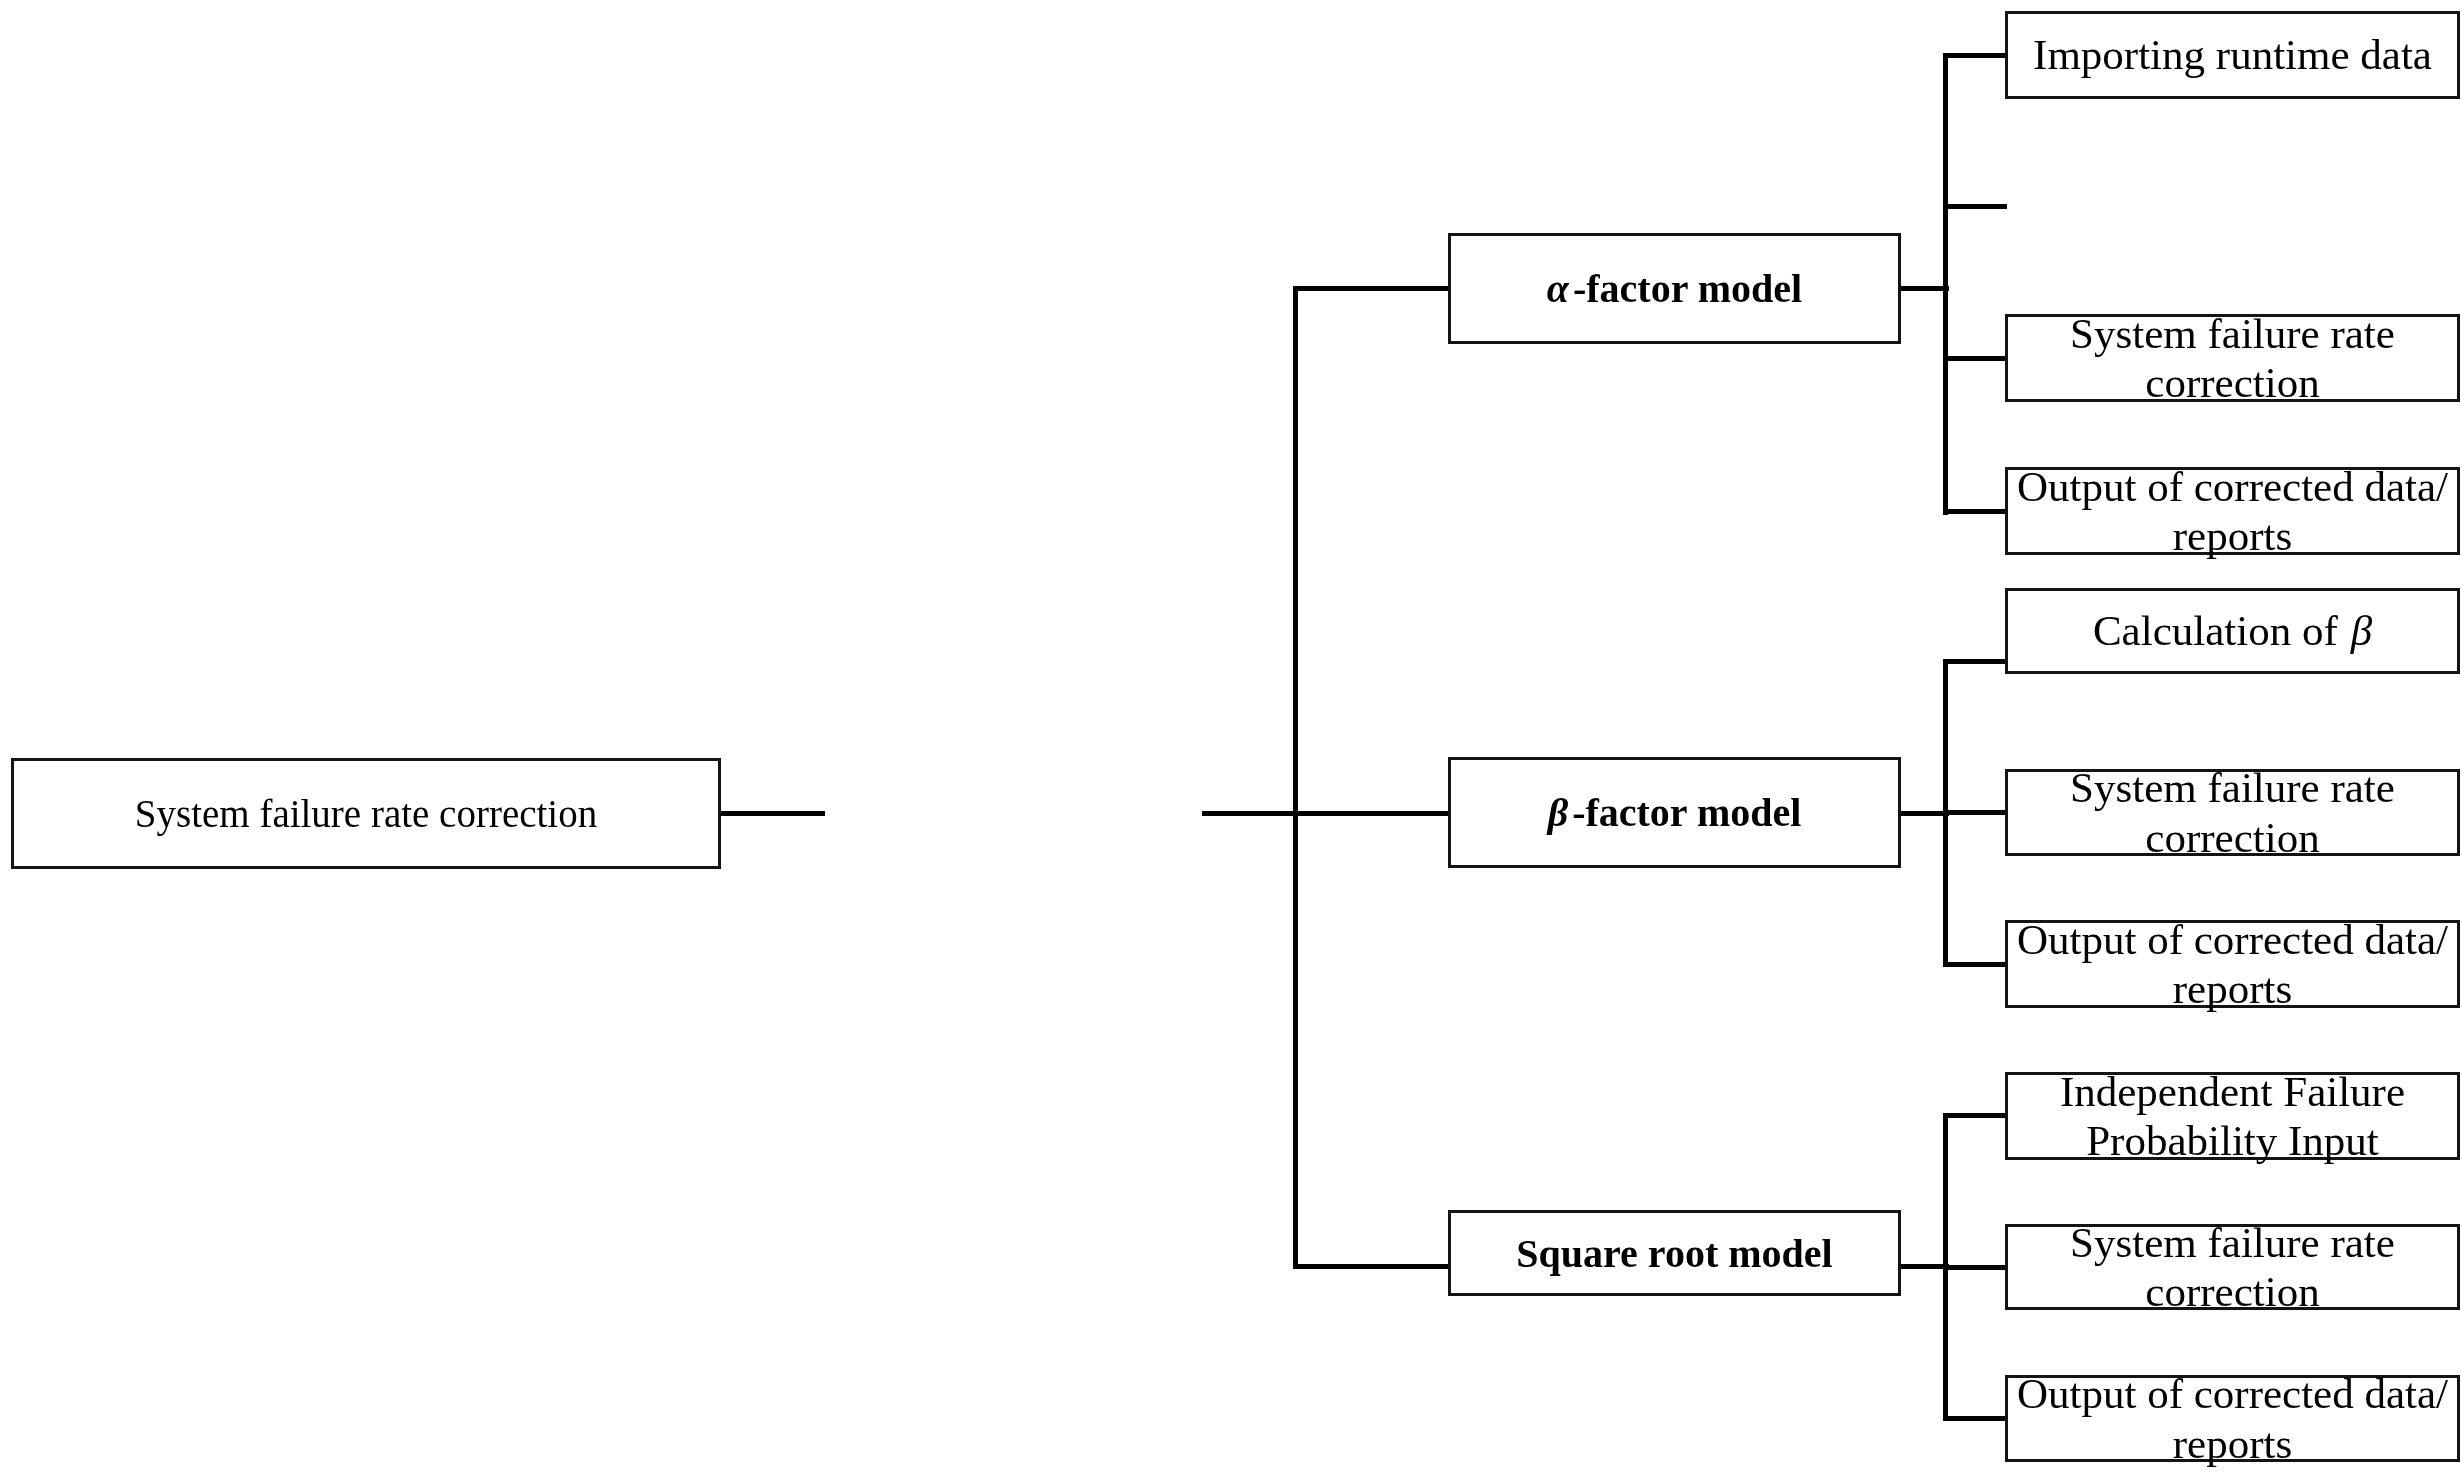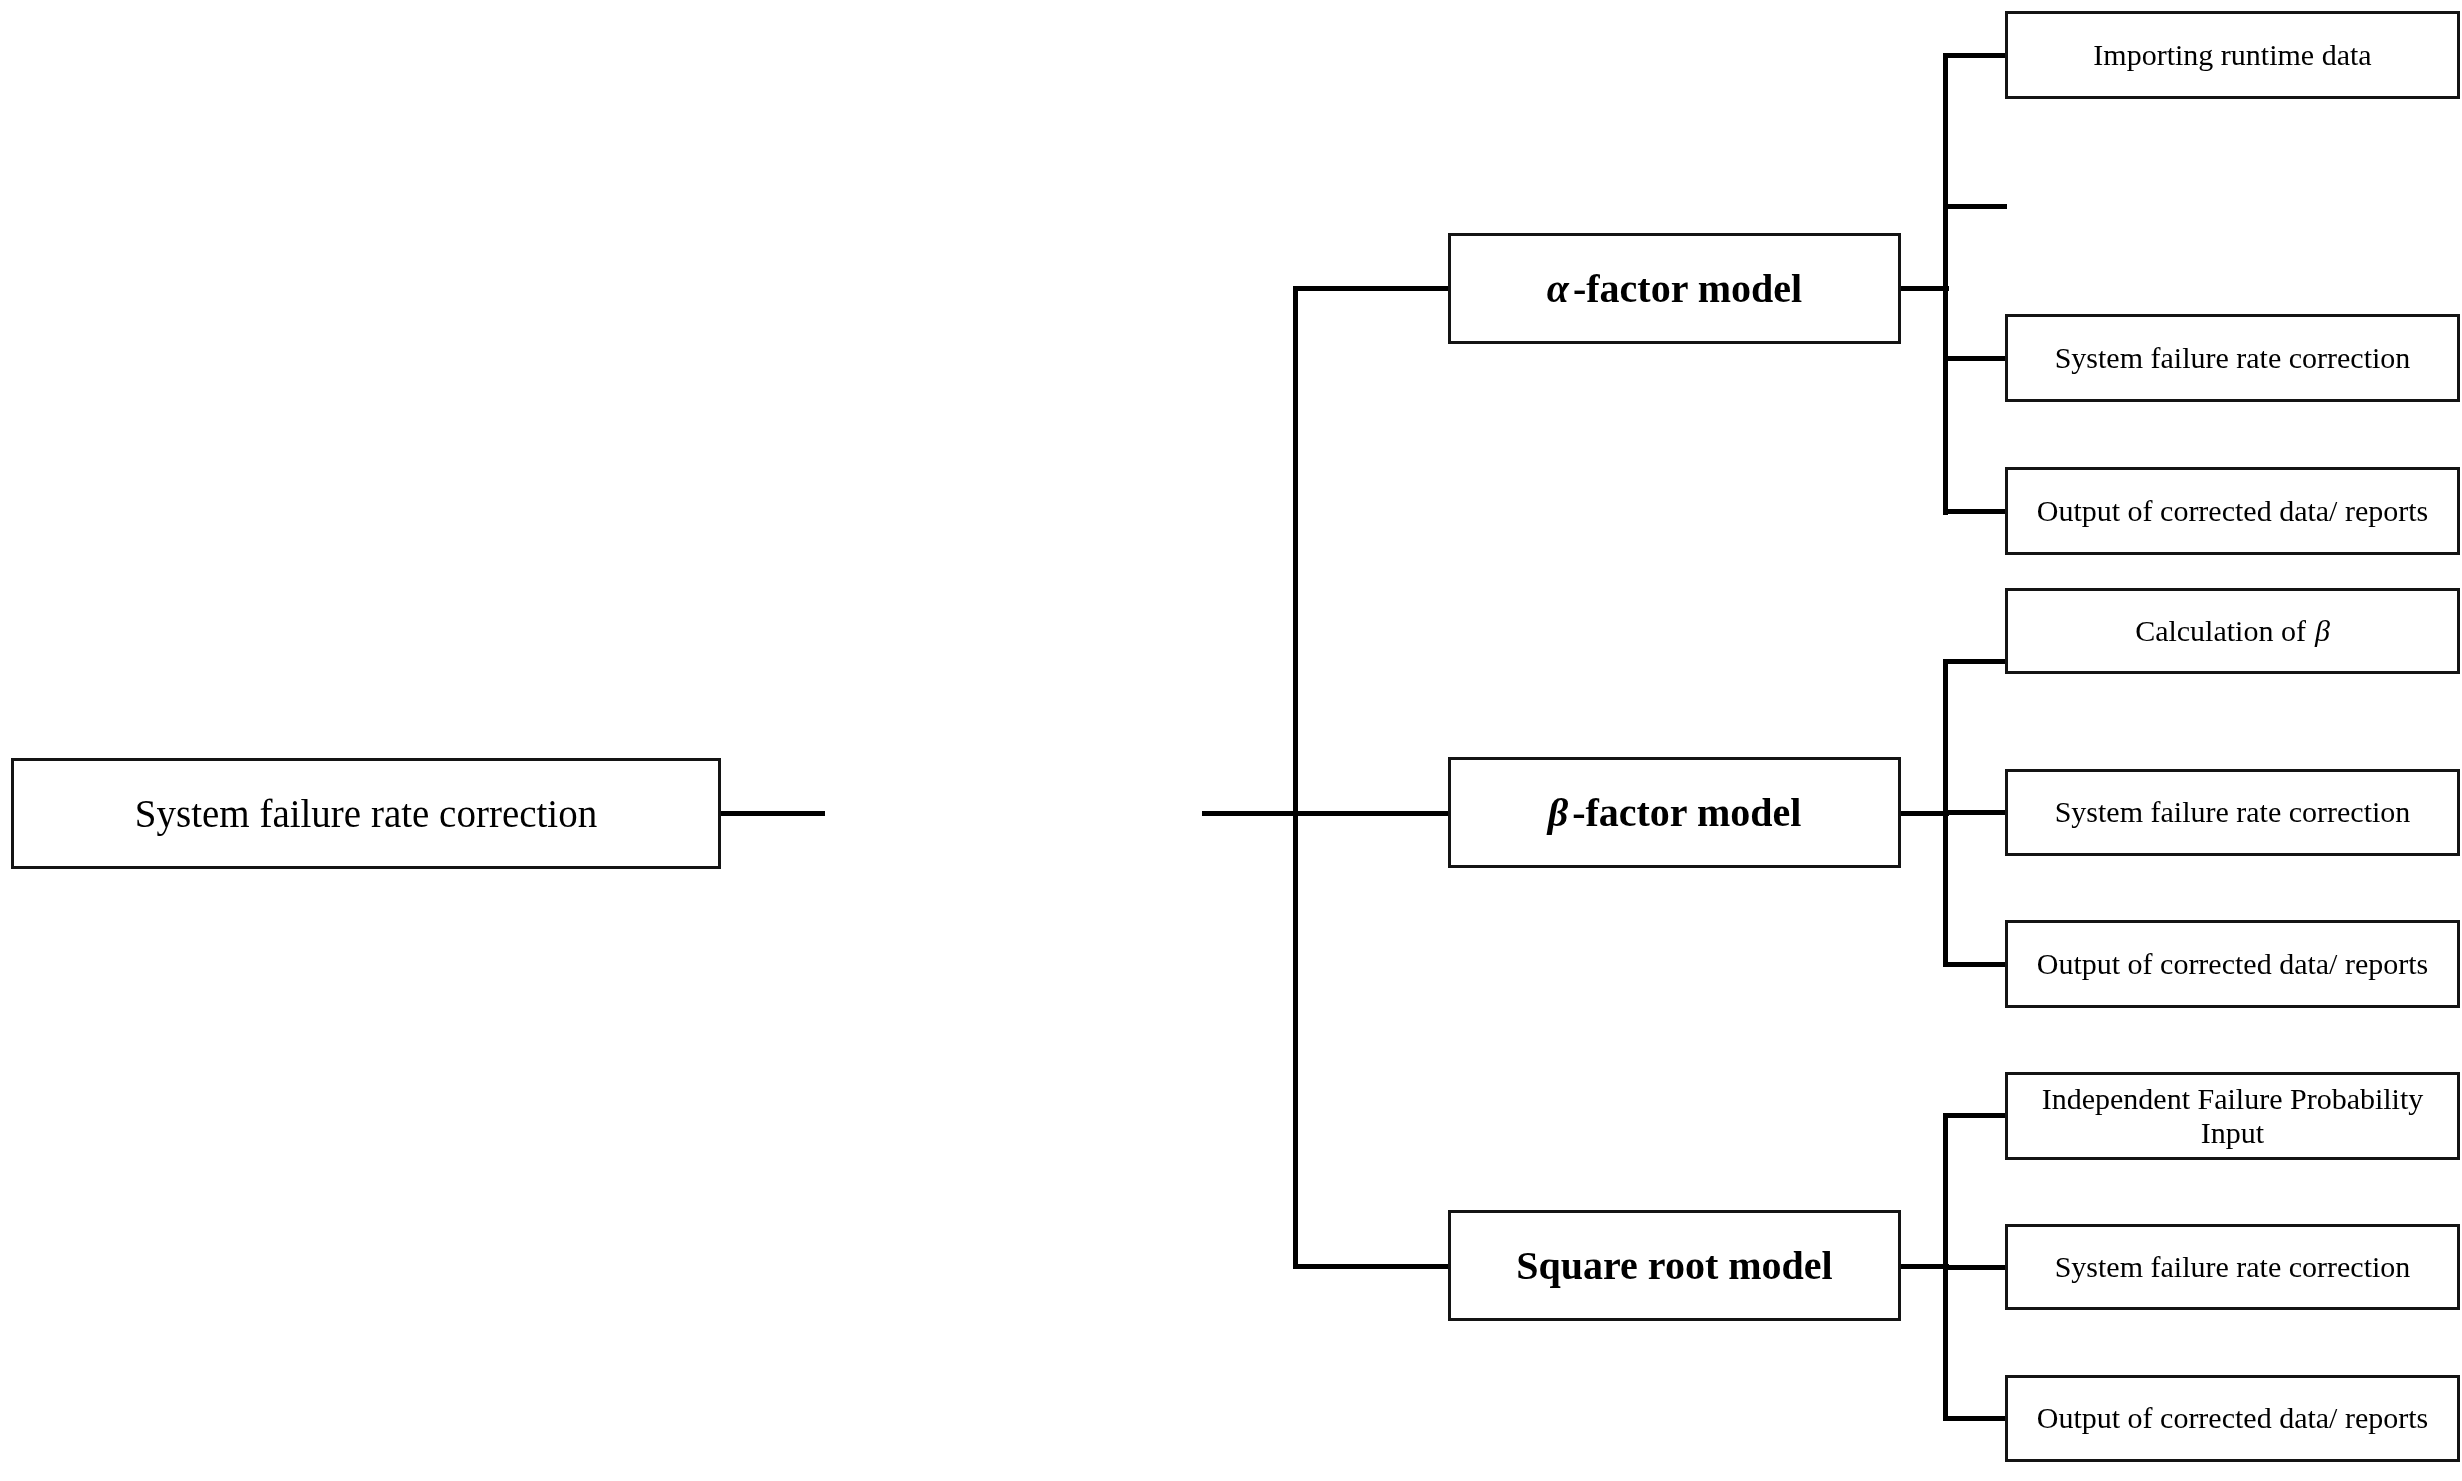--- a/index.html
+++ b/index.html
@@ -1,21 +1,21 @@
 <!DOCTYPE html>
 <html style="font-size:12px"><head>
 <meta charset="utf-8">
 <style>
   html,body{margin:0;padding:0;background:#ffffff;}
   #canvas{position:relative;width:2462px;height:1481px;background:#ffffff;overflow:hidden;
           font-family:"Liberation Serif","DejaVu Serif",serif;color:#000;}
   .box{position:absolute;background:#fff;border:3.7px solid #141414;box-sizing:border-box;
        display:flex;flex-direction:column;align-items:center;justify-content:center;
        text-align:center;}
-  .leaf{border-width:3px;font-size:30px;line-height:1.14;padding:0 7.4px;}
+  .leaf{border-width:3px;font-size:43px;line-height:1.14;padding:0 7.4px;}
   .model{font-weight:bold;font-size:40px;flex-direction:row;}
   .plain{font-size:39px;line-height:1.26;}
   .greek{font-style:italic;}
   .greek-lead:not(:empty){margin-right:0.10em;}
   .greek-tail:not(:empty){margin-left:0.30em;}
   .leaf .inner{display:inline;}
   .line{position:absolute;background:#000;}
   .rootline{display:block;}
 </style>
 </head>
@@ -56,21 +56,21 @@
   <div class="box model" style="left:1448px;top:233px;width:453px;height:111px;">
     <span class="greek greek-lead">α</span>
     <span>-factor model</span>
   </div>
 
   <div class="box model" style="left:1448px;top:757px;width:453px;height:111px;">
     <span class="greek greek-lead">β</span>
     <span>-factor model</span>
   </div>
 
-  <div class="box model" style="left:1448px;top:1210px;width:453px;height:111px;">
+  <div class="box model" style="left:1448px;top:1210px;width:453px;height:86px;">
     <span class="greek greek-lead"></span>
     <span>Square root model</span>
   </div>
 
   <div class="box leaf" style="left:2005px;top:11px;width:455px;height:88px;">
     <div class="inner"><span>Importing runtime data</span><span class="greek greek-tail"></span></div>
   </div>
   <div class="box leaf" style="left:2005px;top:314px;width:455px;height:88px;">
     <div class="inner"><span>System failure rate correction</span><span class="greek greek-tail"></span></div>
   </div>

